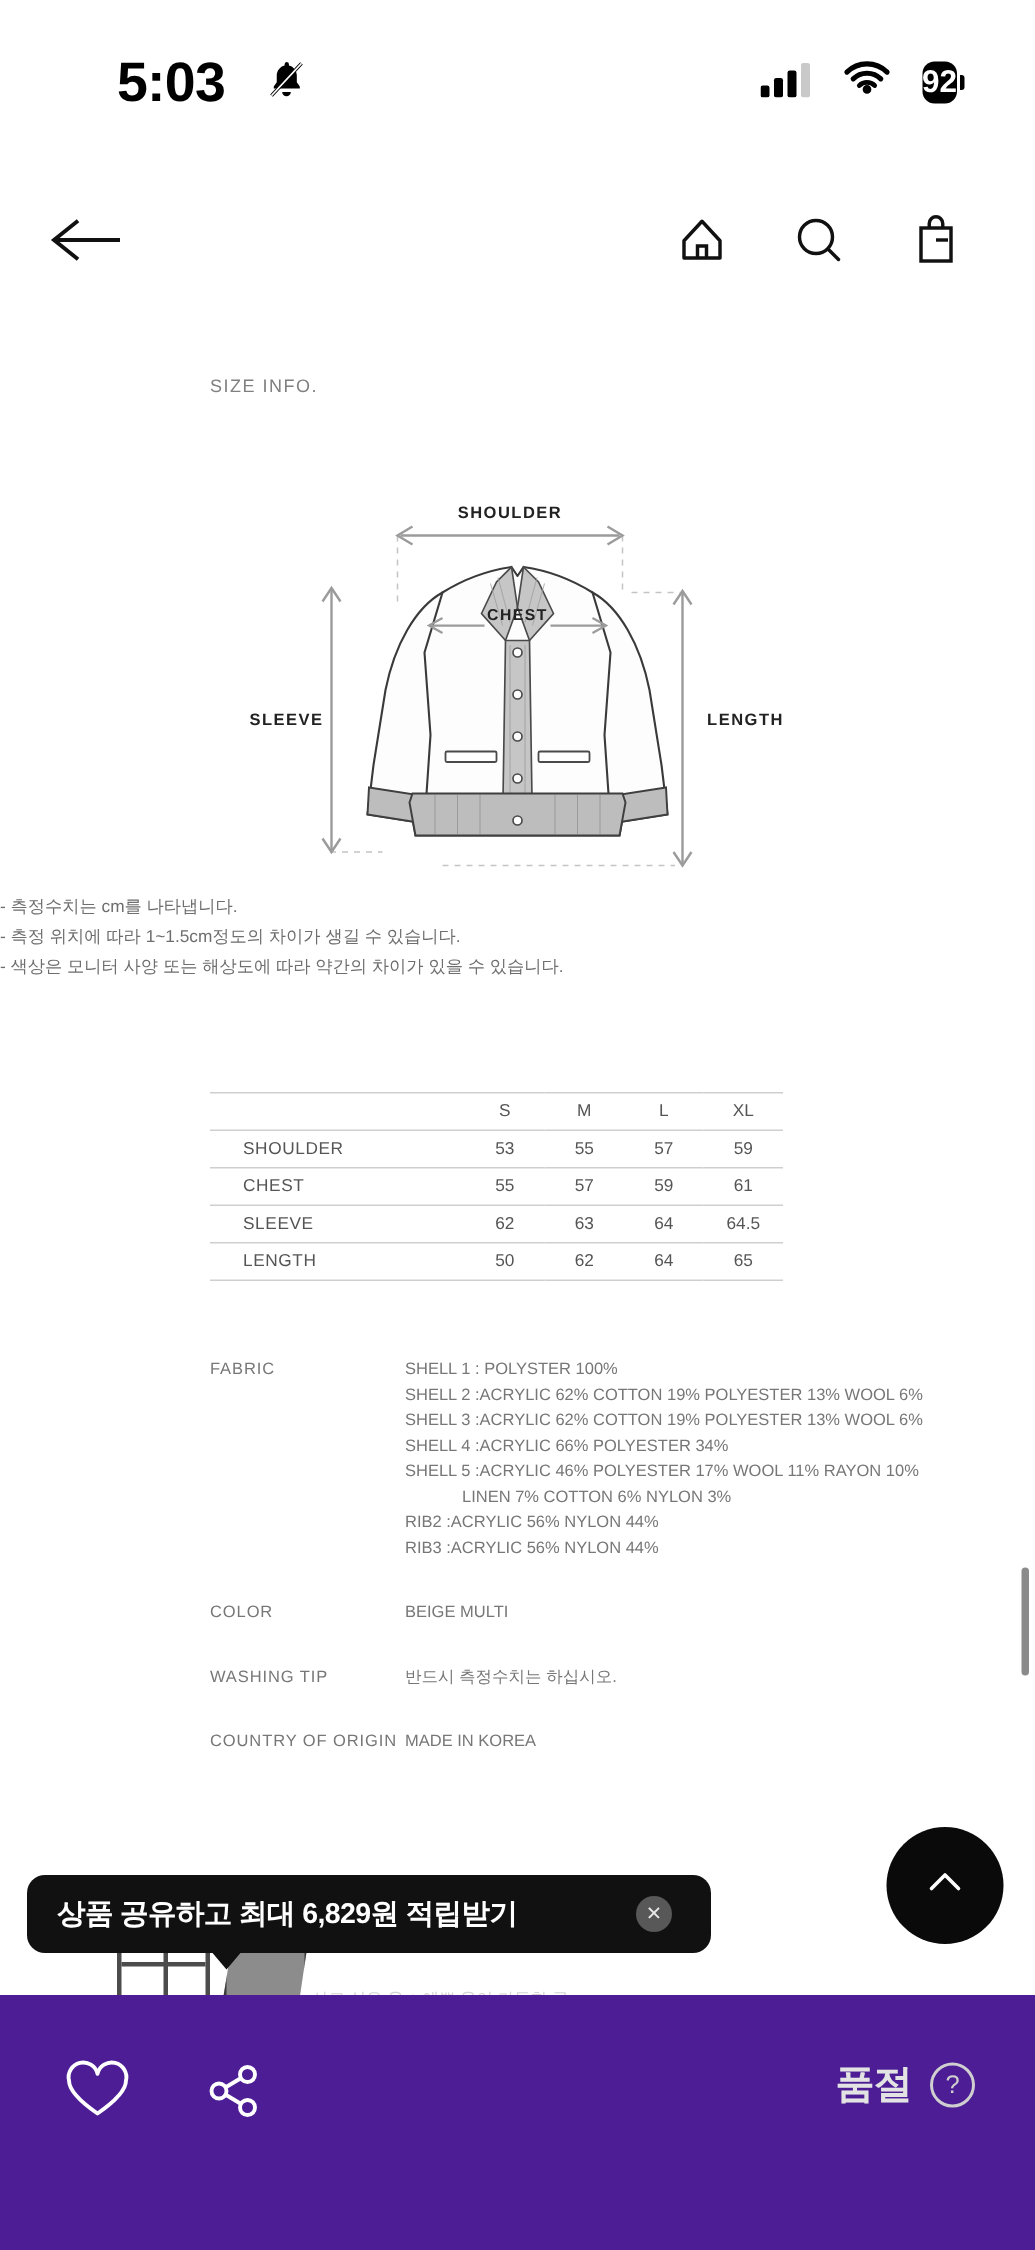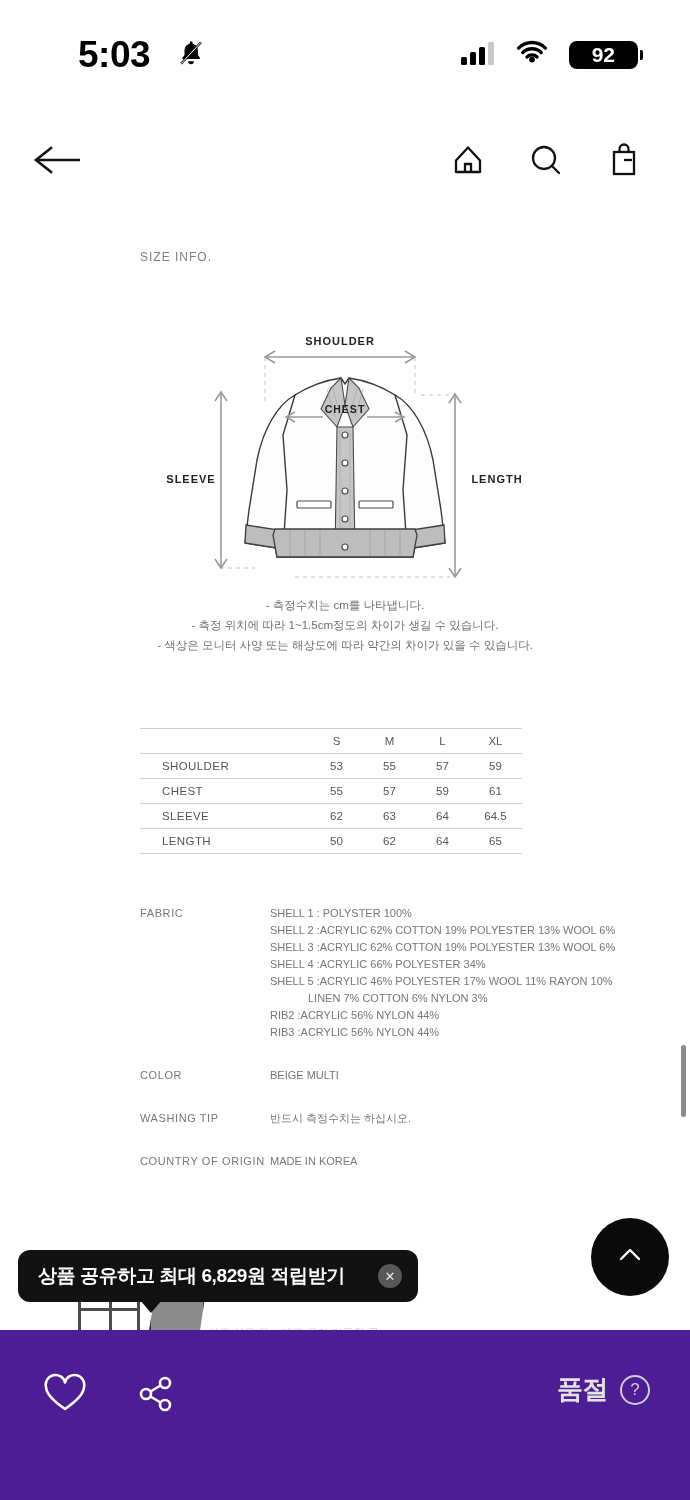--- a/index.html
+++ b/index.html
@@ -14,21 +14,21 @@
   .statusbar{
     position:absolute; left:0; top:0; width:690px; height:110px;
     display:flex; align-items:center; justify-content:space-between;
     padding:0 52px 0 78px;
   }
   .sb-left{ display:flex; align-items:center; gap:26px; }
   .sb-time{ font-size:37px; font-weight:600; letter-spacing:-0.5px; color:#000; }
   .sb-right{ display:flex; align-items:center; gap:20px; }
   .battery{
     background:#000; color:#fff; font-size:21px; font-weight:700;
-    border-radius:8px; padding:3px 23px 4px; line-height:1; position:relative;
+    border-radius:8px; padding:3px 0 4px; line-height:1; position:relative;
   }
   .battery:after{
     content:""; position:absolute; right:-5px; top:50%; transform:translateY(-50%);
     width:3px; height:10px; background:#000; border-radius:0 2px 2px 0;
   }
 
   
   .navbar{
     position:absolute; left:0; top:110px; width:690px; height:100px;
     display:flex; align-items:center; justify-content:space-between;
@@ -41,21 +41,21 @@
   .content{ position:absolute; left:0; top:210px; width:690px; }
 
   .size-info-label{
     position:absolute; left:140px; top:40px;
     font-size:12px; letter-spacing:1px; color:#808080;
   }
 
   
   .diagram{ position:absolute; left:145px; top:75px; width:400px; height:300px; }
   .notes{
-    position:absolute; left:0; top:385px; width:690px; text-align:center;
+    position:absolute; left:0; top:385px; width:690px; 
     color:#6e6e6e;
   }
   .notes div{ font-size:11.5px; line-height:20px; }
 
   
   .sz-table{
     position:absolute; left:140px; top:518px; width:382px;
     border-collapse:collapse; font-size:11.5px; color:#555;
   }
   .sz-table th, .sz-table td{
@@ -97,24 +97,24 @@
   }
 
   
   .scrollbar{
     position:absolute; right:4px; top:1045px; width:5px; height:72px;
     background:#8a8a8a; border-radius:3px;
   }
 
   
   .tooltip{
-    position:absolute; left:18px; top:1250px; width:400px; height:52px;
+    position:absolute; left:18px; top:1250px; width:456px; height:52px;
     background:#111; border-radius:12px;
     display:flex; align-items:center; justify-content:space-between;
-    padding:0 16px 0 20px;
+    padding:0 26px 0 20px;
   }
   .tooltip-text{ color:#fff; font-size:19px; font-weight:600; letter-spacing:-.4px; }
   .tooltip-close{
     width:24px; height:24px; border-radius:50%; background:#585858;
     color:#e8e8e8; font-size:13px; display:flex; align-items:center; justify-content:center;
     cursor:pointer; flex:none;
   }
   .tooltip-tail{
     position:absolute; left:140px; top:1300px; width:0; height:0;
     border-left:11px solid transparent; border-right:11px solid transparent;

